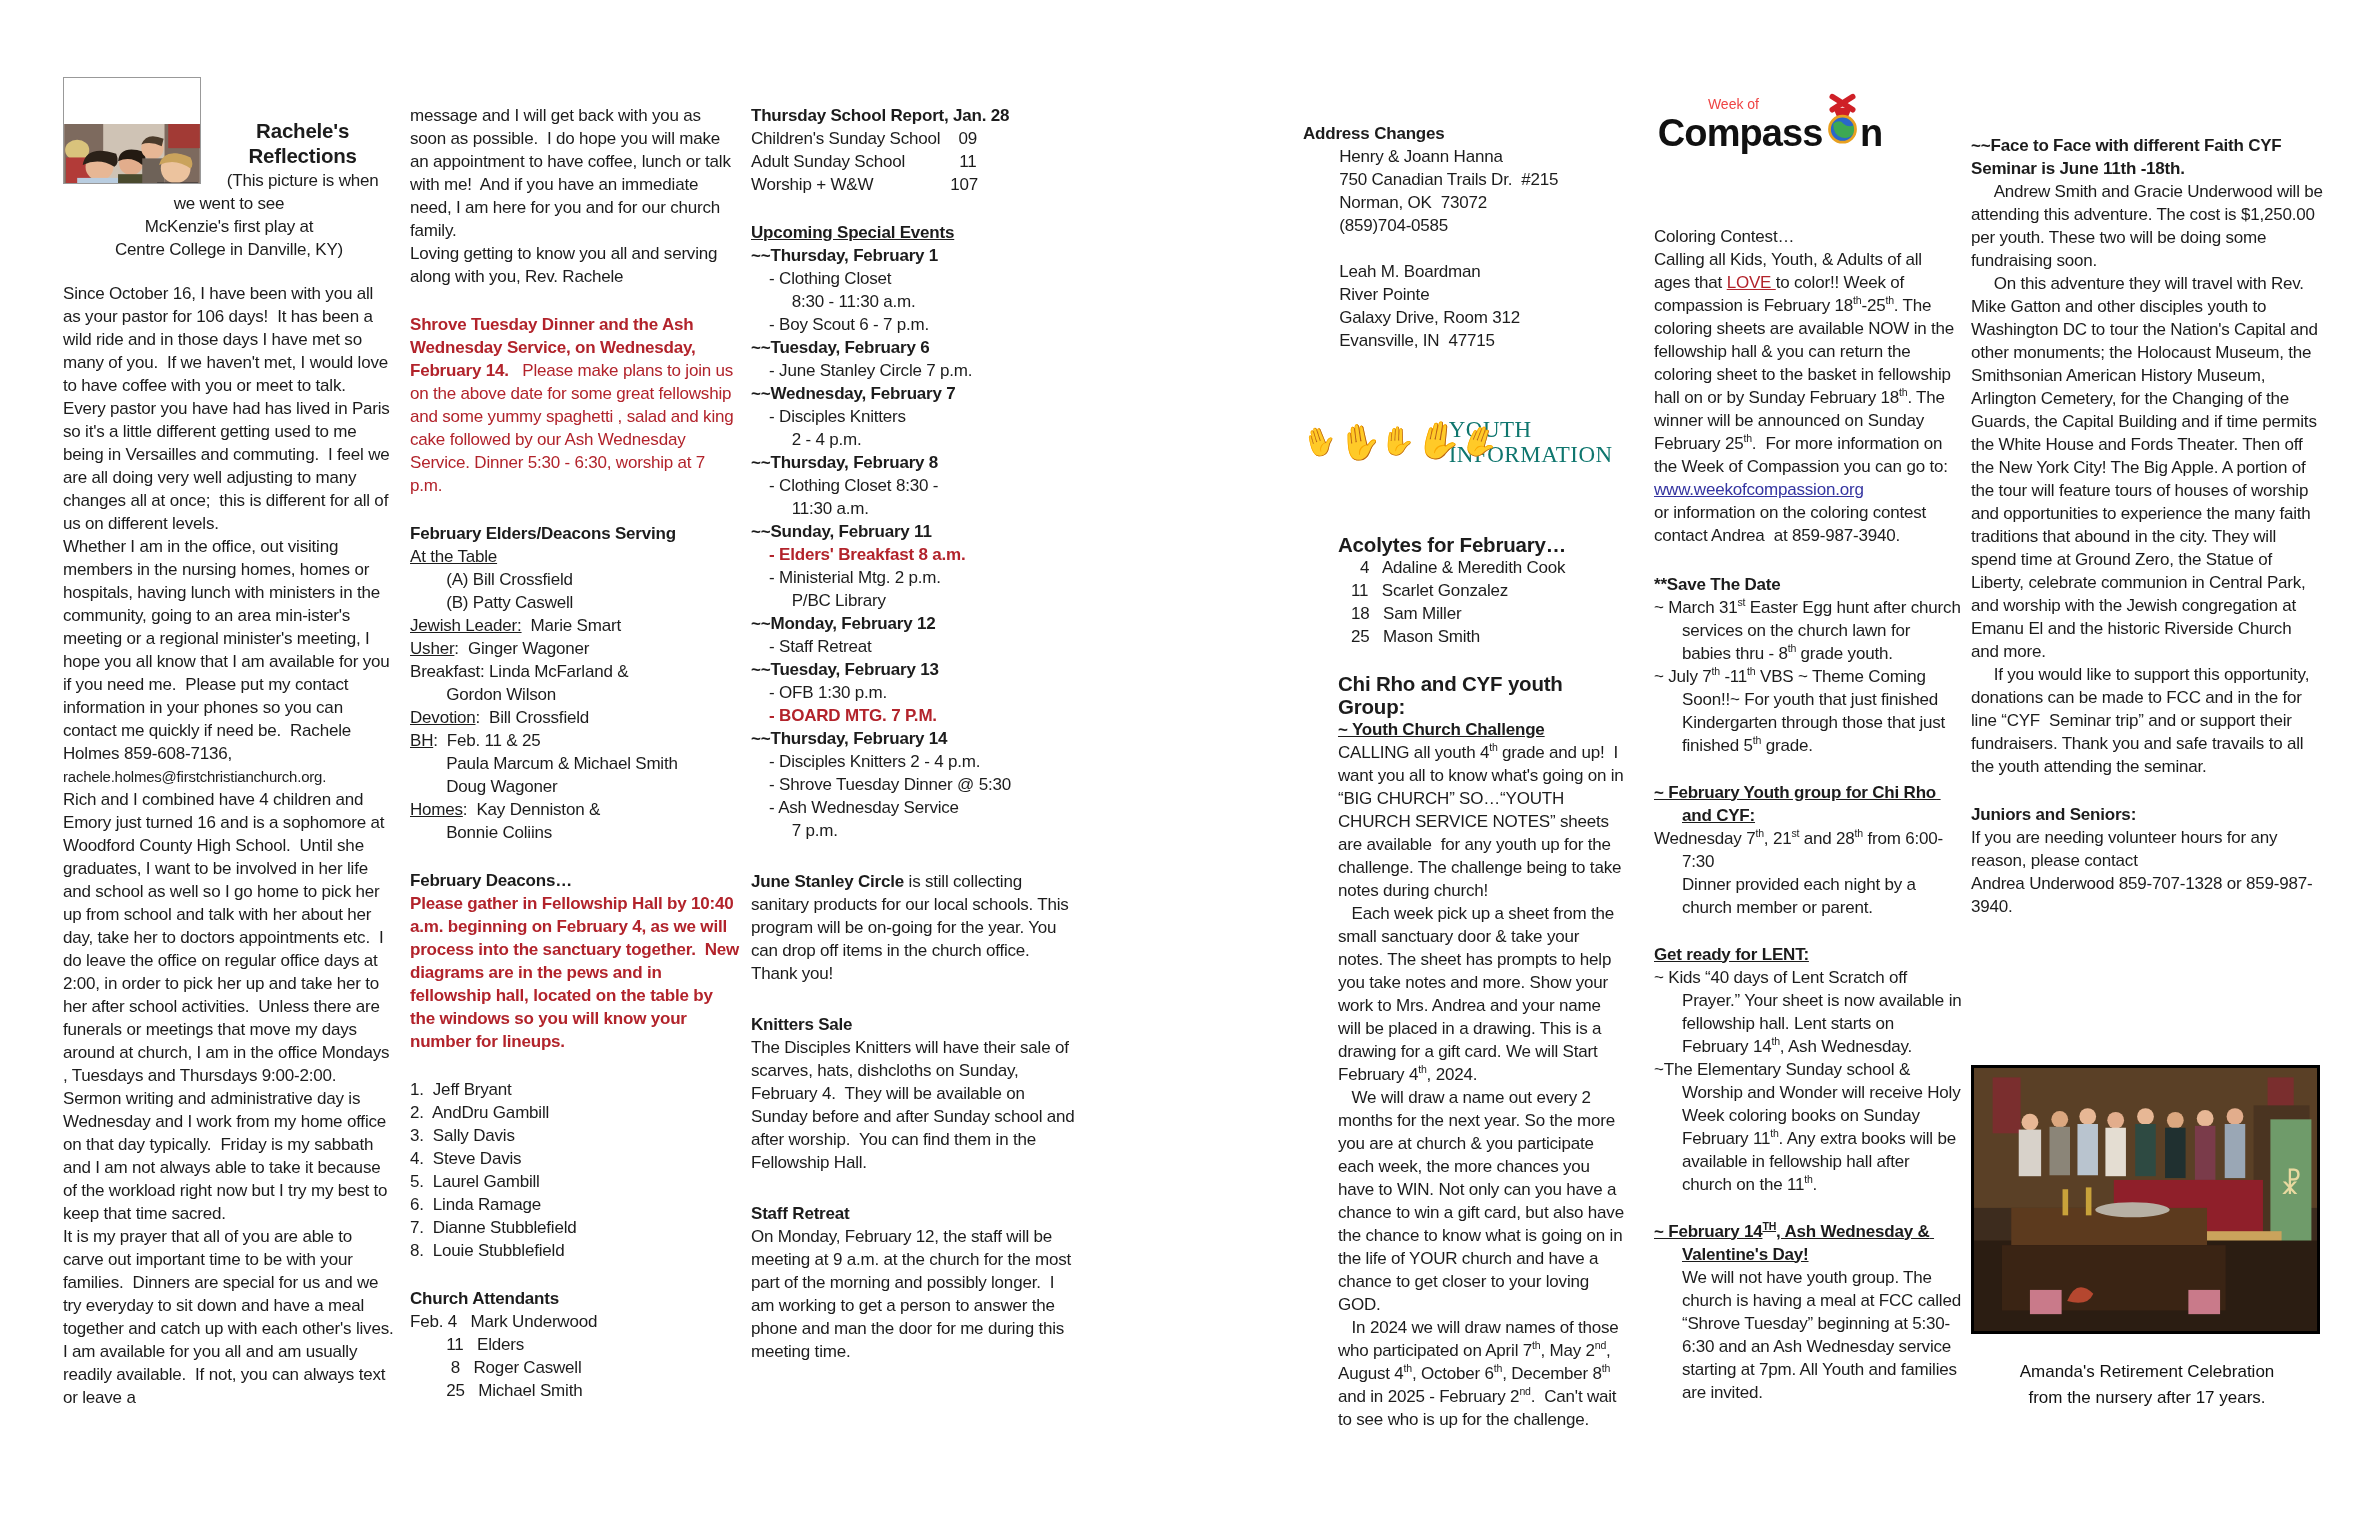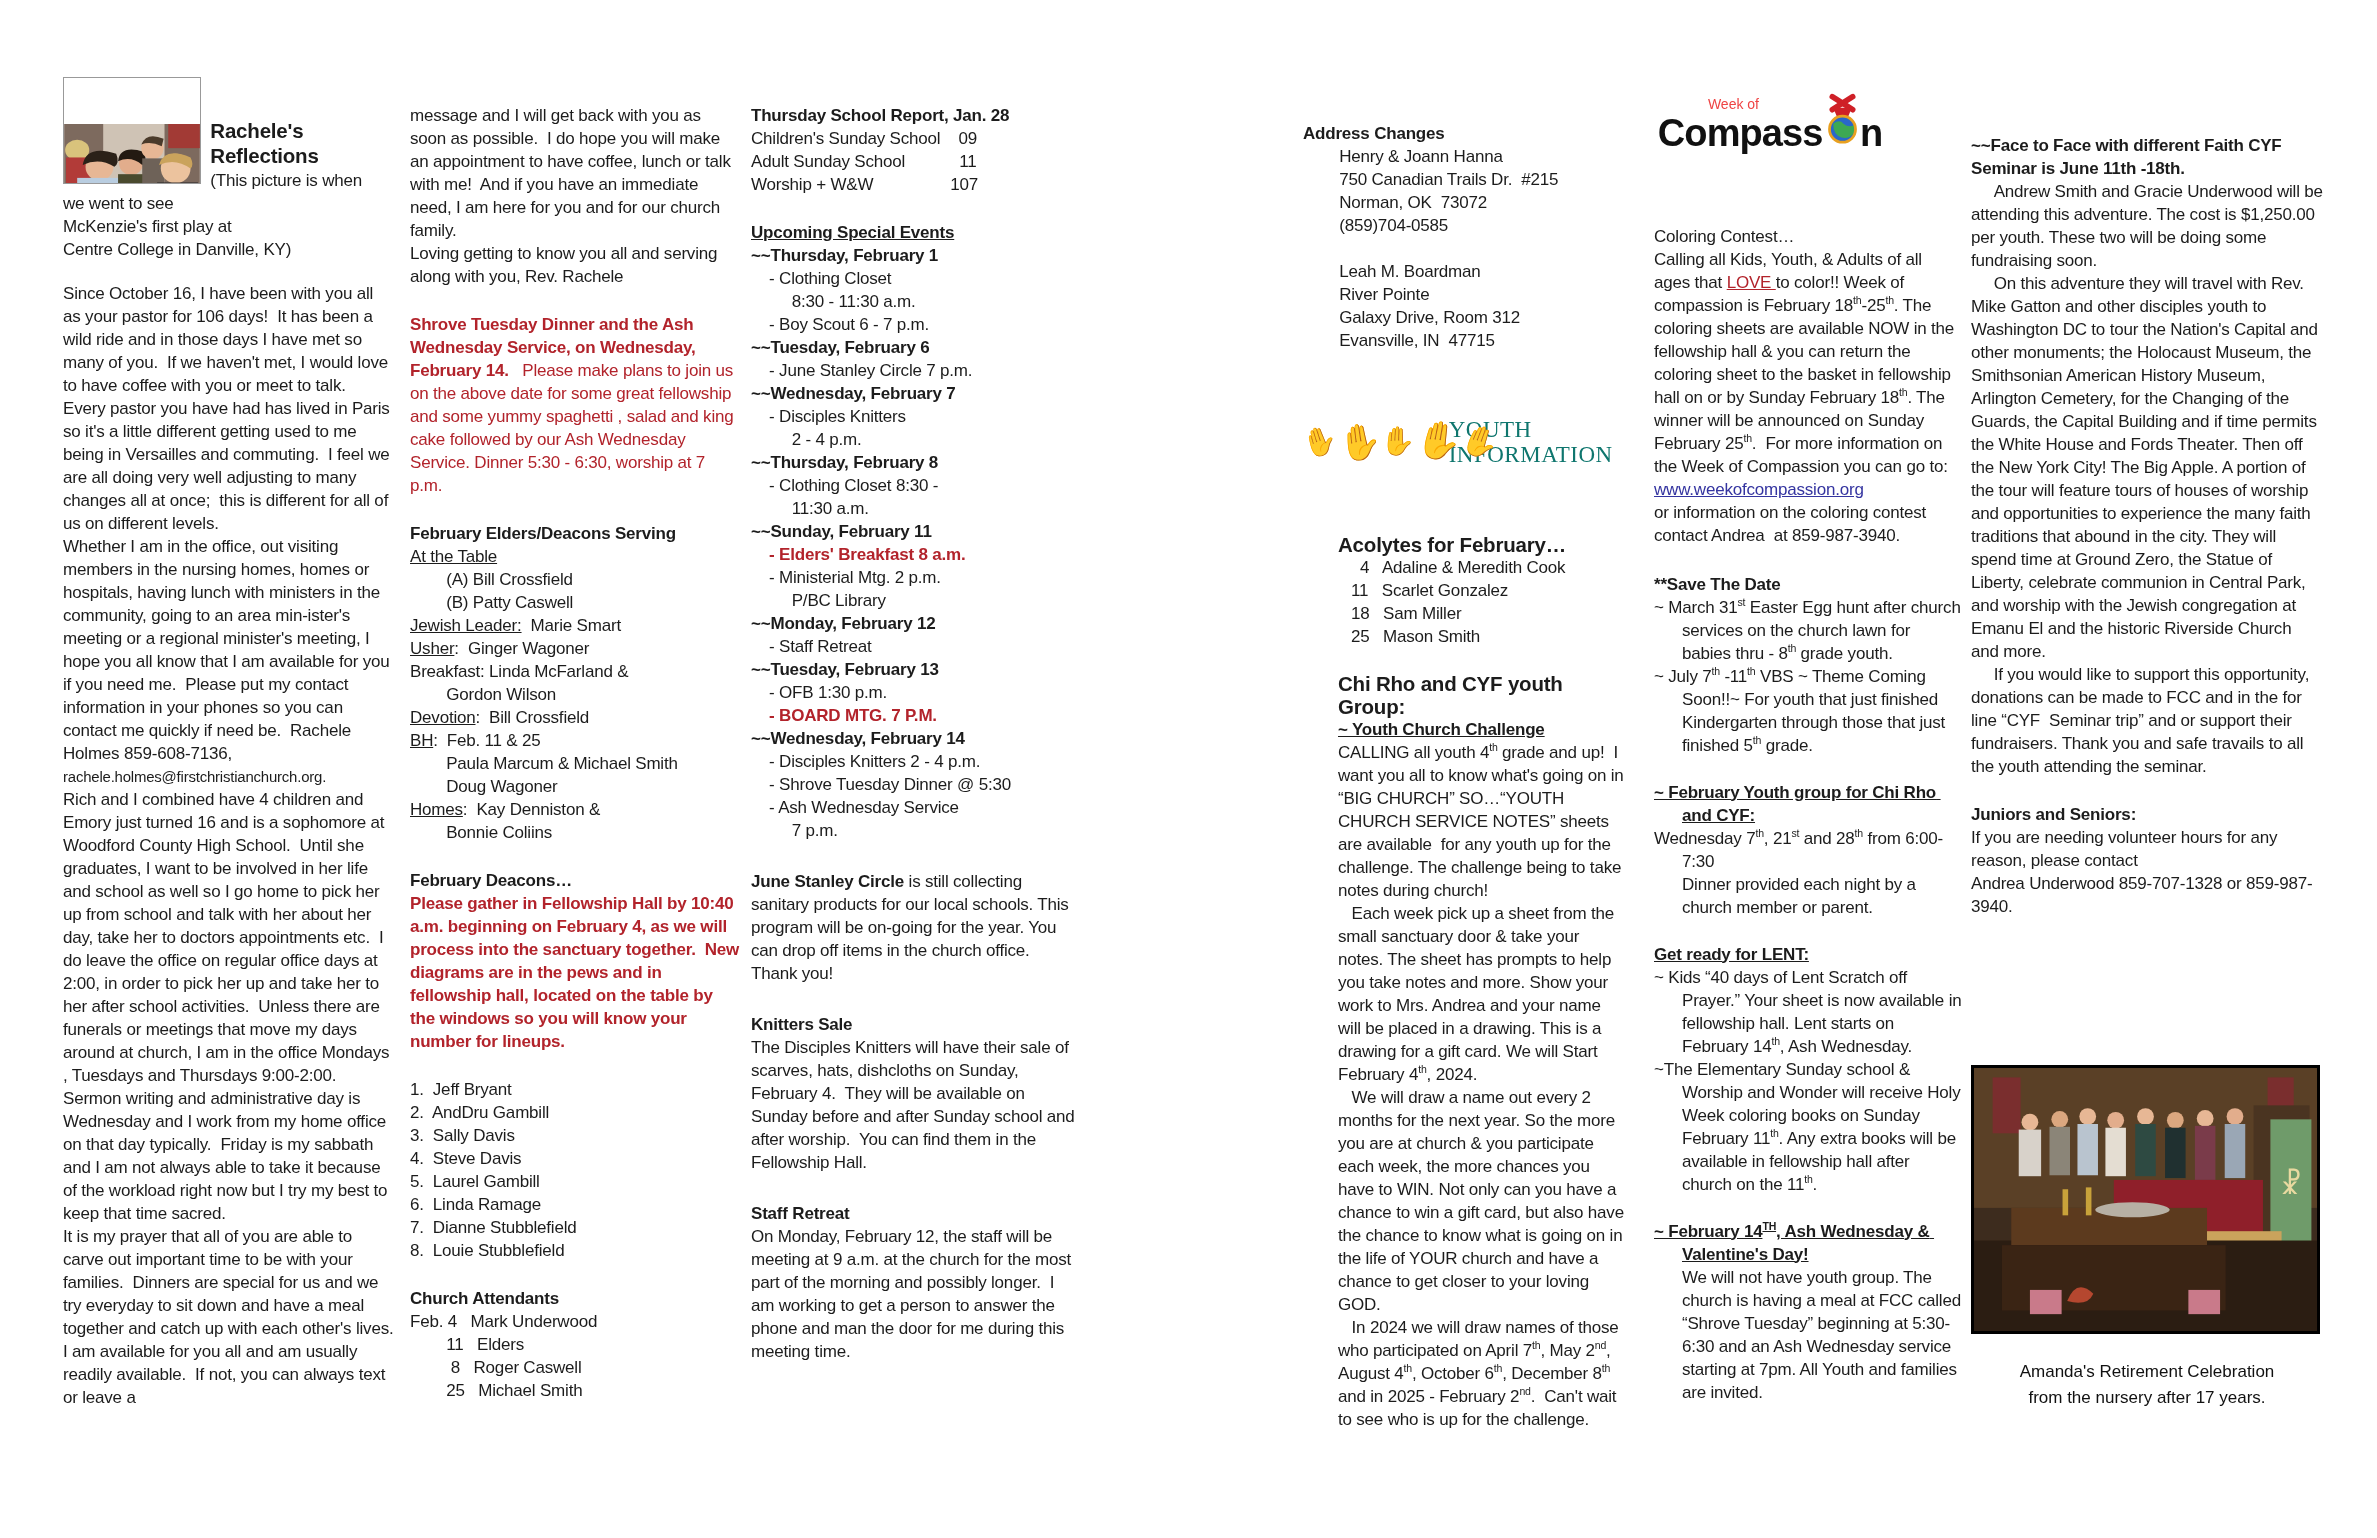--- a/index.html
+++ b/index.html
@@ -10,21 +10,21 @@
   .col p{margin:0;}
   
   .fb{font-weight:bold;}
   .rd{color:#b2232b;}
   .un{text-decoration:underline;}
   .sp{font-size:0.62em;vertical-align:super;line-height:0;}
   .lk{color:#3434a0;text-decoration:underline;cursor:pointer;}
   .sm{font-size:0.88em;}
   .tt{font-weight:bold;font-size:20.5px;}
   
-  .c{}
+  .c{text-align:center;}
   .ind{padding-left:35px;}
   .ind2{padding-left:48px;}
   .ind30{padding-left:28px;}
   .hang{padding-left:28px;text-indent:-28px;}
   
   .selfie{float:left;width:136px;height:105px;margin:3.7px 9.3px 5.6px 0;border:0.9px solid #999;
           overflow:hidden;}
   
   .yb{display:flex;align-items:center;gap:3.7px;margin-top:18.6px;}
   .hands{display:flex;align-items:flex-end;font-size:32px;line-height:32px;width:142px;flex:none;}
@@ -134,21 +134,21 @@
          11:30 a.m.
 </span><span class="fb">~~Sunday, February 11</span><span class="">
 </span><span class="fb rd">    - Elders' Breakfast 8 a.m.</span><span class="">
     - Ministerial Mtg. 2 p.m.
          P/BC Library
 </span><span class="fb">~~Monday, February 12</span><span class="">
     - Staff Retreat
 </span><span class="fb">~~Tuesday, February 13</span><span class="">
     - OFB 1:30 p.m.
 </span><span class="fb rd">    - BOARD MTG. 7 P.M.</span><span class="">
-</span><span class="fb">~~Wednesday, February 14</span><span class="">
+</span><span class="fb">~~Thursday, February 14</span><span class="">
     - Disciples Knitters 2 - 4 p.m.
     - Shrove Tuesday Dinner @ 5:30
     - Ash Wednesday Service
          7 p.m.</span></p><p class="blk" style="margin-top: 28px;"><span class="fb">June Stanley Circle</span><span class=""> is still collecting sanitary products for our local schools. This program will be on-going for the year. You can drop off items in the church office.  Thank you!</span></p><p class="blk" style="margin-top: 28px;"><span class="fb">Knitters Sale</span><span class="">
 The Disciples Knitters will have their sale of scarves, hats, dishcloths on Sunday, February 4.  They will be available on Sunday before and after Sunday school and after worship.  You can find them in the Fellowship Hall.</span></p><p class="blk" style="margin-top: 28px;"><span class="fb">Staff Retreat</span><span class="">
 On Monday, February 12, the staff will be meeting at 9 a.m. at the church for the most part of the morning and possibly longer.  I am working to get a person to answer the phone and man the door for me during this meeting time.</span></p></div>
   </div>
 
   <div class="col" style="left:1303px;top:76px;width:321px;">
     <div><p class="blk"><span class="fb">Address Changes</span><span class="">

